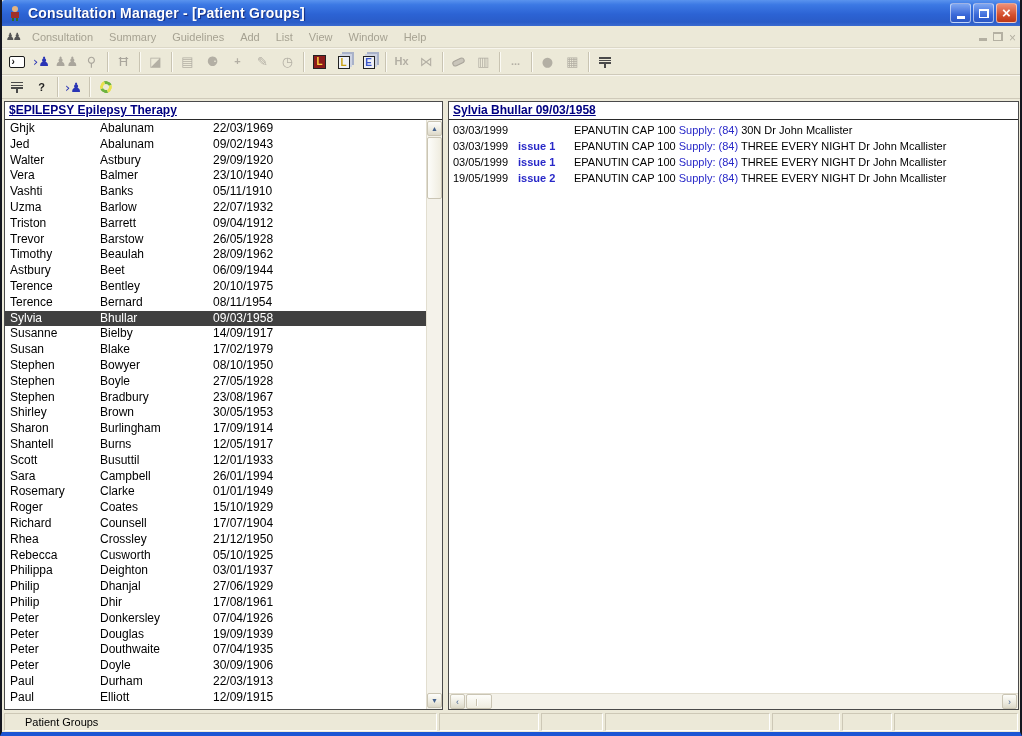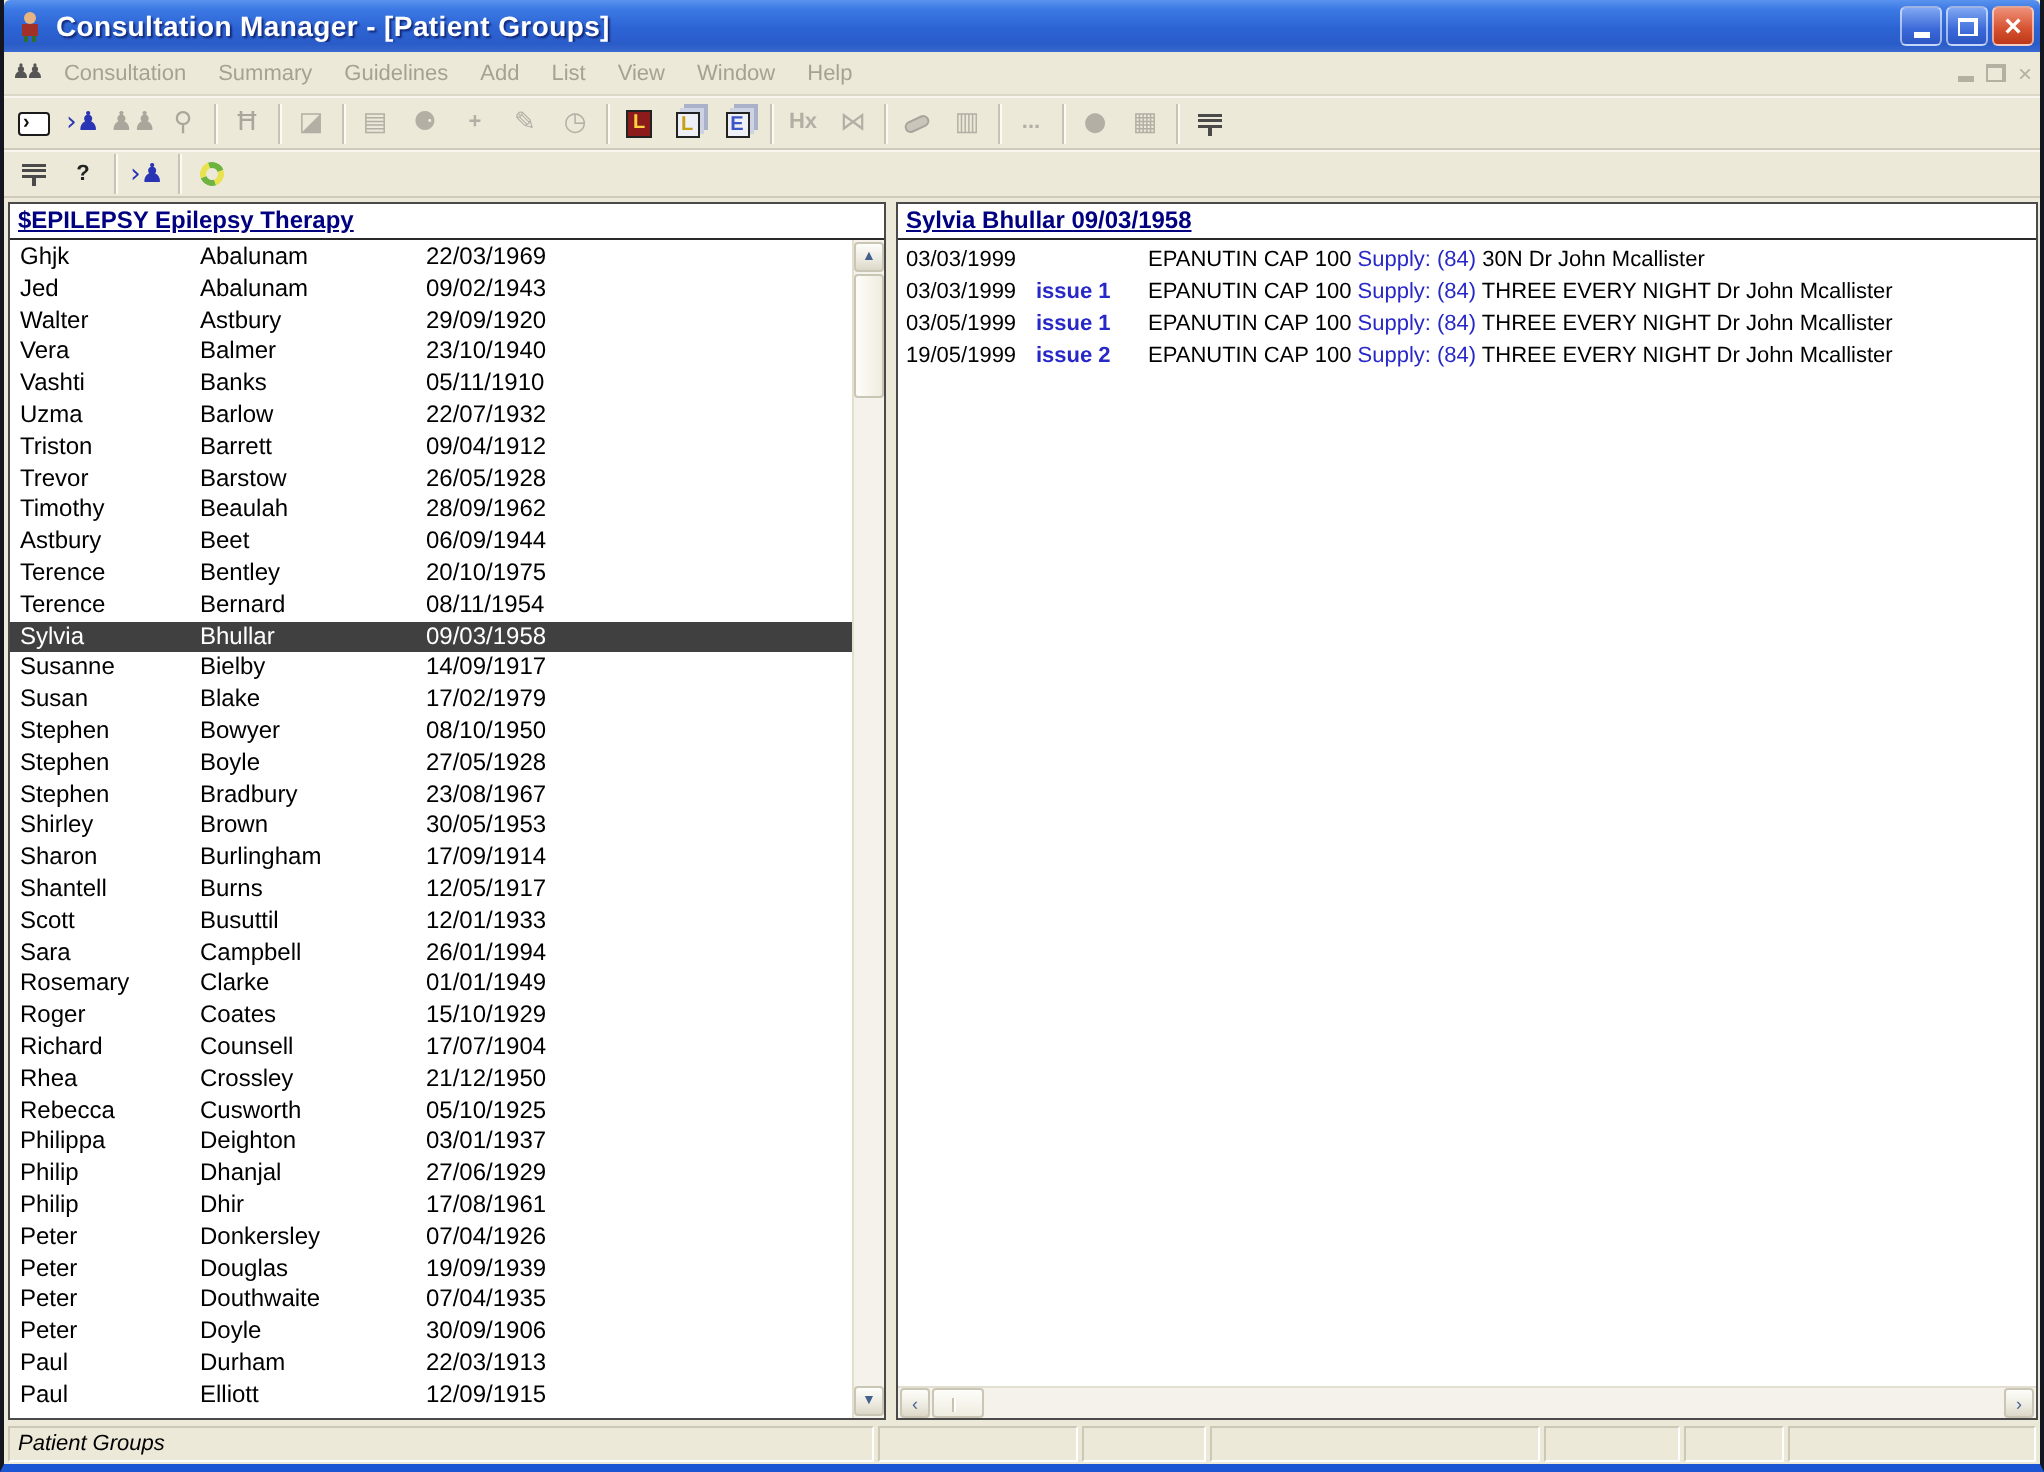--- a/index.html
+++ b/index.html
@@ -92,21 +92,21 @@
   .rx-list{padding-top:2px;}
   .rx-row{display:flex;height:16px;line-height:16px;font-size:11px;white-space:nowrap;color:#000;}
   .rx-date{width:69px;padding-left:4px;}
   .rx-issue{width:56px;color:#2828c8;font-weight:bold;}
   .rx-text{flex:1;overflow:hidden;}
   .rx-text .blue{color:#2828c8;}
   .rx-spacer{flex:1;}
   
   .statusbar{height:21px;flex:0 0 21px;background:#ece9d8;display:flex;align-items:stretch;padding:2px 2px 1px;gap:2px;}
   .sb-cell{border:1px solid;border-color:#cdc8b6 #fff #fff #cdc8b6;font-size:11px;color:#000;
-           display:flex;align-items:center;padding:0 4px;white-space:nowrap;font-style:italic;}
+           display:flex;align-items:center;padding:0 20px;white-space:nowrap;}
   .w1{flex:0 0 433px;} .w2{flex:0 0 100px;} .w3{flex:0 0 62px;} .w4{flex:0 0 165px;}
   .w5{flex:0 0 68px;} .w6{flex:0 0 50px;} .w7{flex:1;}
 </style>
 </head>
 <body>
 
 <div class="window">
 
   <div class="titlebar">
     <svg width="16" height="16">

